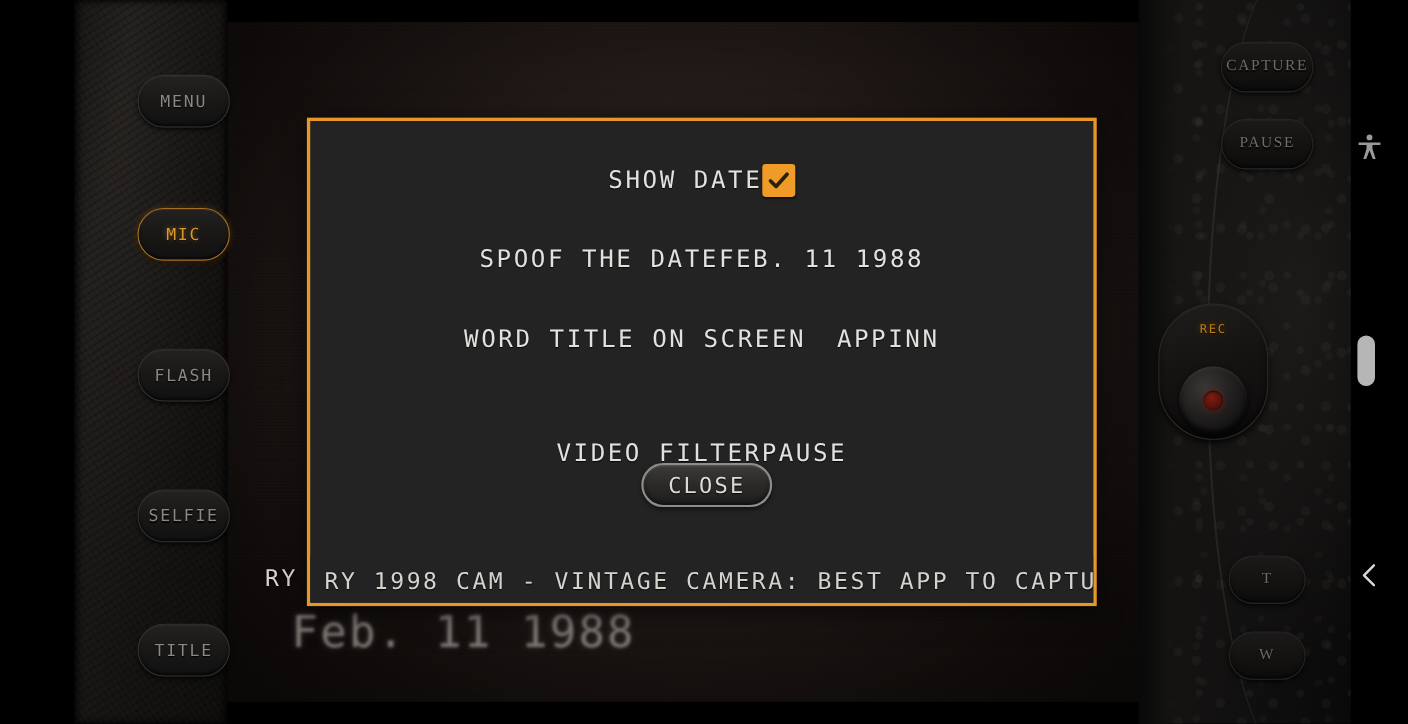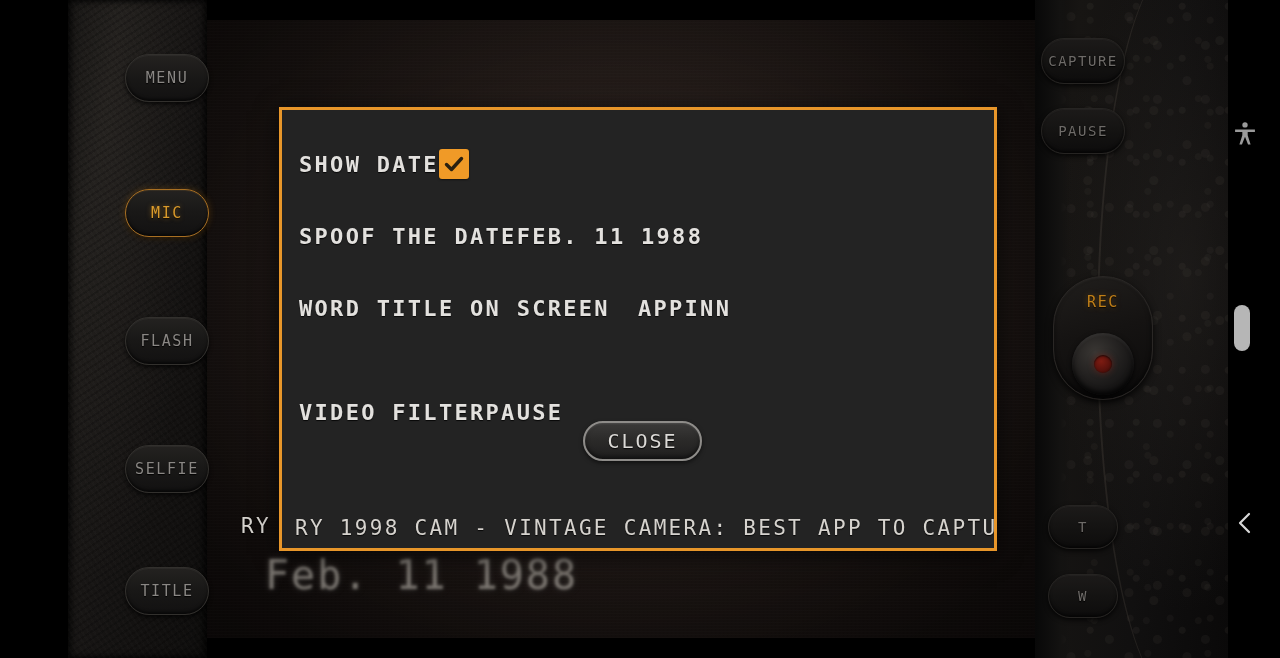--- a/index.html
+++ b/index.html
@@ -85,49 +85,49 @@
   }
   
   .grip-curve{
     position:absolute; left:62px; top:-40px; width:150px; height:740px;
     border-left:2px solid rgba(120,112,102,.18);
     border-radius:55% 0 0 55%/ 50% 0 0 50%;
     pointer-events:none; z-index:1;
   }
 
   .rbtn {
-    position:absolute; left:1083px; transform:translateX(-50%);
+    position:absolute; left:1152px; transform:translateX(-50%);
     width:84px; height:46px; border-radius:23px;
     display:flex; align-items:center; justify-content:center;
     font-size:14px; letter-spacing:1.5px; color:#6e6b68;
     background:linear-gradient(180deg,#1c1a19 0%,#141312 50%,#0d0c0c 100%);
     border:1.5px solid #262422;
     box-shadow:
       inset 0 1px 1px rgba(255,255,255,.035),
       inset 0 -2px 3px rgba(0,0,0,.6),
       0 2px 5px rgba(0,0,0,.8);
-    text-shadow:0 1px 1px #000; z-index:3;
+    text-shadow:0 1px 1px #000; z-index:3;font-family:Liberation Serif, serif;
   }
   .rbtn.small { width:70px; height:44px; border-radius:22px; font-size:14px; }
 
   
   #rec-housing{
     position:absolute; left:1103px; top:276px; transform:translateX(-50%);
     width:100px; height:124px; border-radius:50px;
     background:linear-gradient(165deg,#201e1c 0%,#151312 45%,#0c0b0b 100%);
     box-shadow:
       inset 0 1px 2px rgba(255,255,255,.05),
       inset 0 -3px 5px rgba(0,0,0,.65),
       0 3px 7px rgba(0,0,0,.8);
     border:1px solid #2a2725;
     z-index:2;
   }
   #rec-label{
     position:absolute; top:16px; left:0; width:100%;
-    text-align:center; font-size:15px; letter-spacing:1.6px;
+    text-align:center; font-size:11px; letter-spacing:1.6px;
     color:#c07f18;
     text-shadow:0 0 6px rgba(200,130,25,.45),0 1px 1px #000;
   }
   #rec-shutter{
     position:absolute; left:50%; top:56px; transform:translateX(-50%);
     width:62px; height:62px; border-radius:50%;
     background:radial-gradient(circle at 38% 32%, #3a3734 0%, #232120 42%, #141313 72%, #0b0a0a 100%);
     box-shadow:
       inset 0 2px 3px rgba(255,255,255,.07),
       inset 0 -3px 5px rgba(0,0,0,.8),
@@ -179,21 +179,21 @@
   #dialog{
     position:absolute; left:279px; top:107px; width:718px; height:444px;
     background:#232323;
     border:3px solid #e8962a;
     z-index:8;
     box-shadow:0 4px 22px rgba(0,0,0,.6);
     overflow:hidden;
   }
   .row{
     position:absolute; left:17px; right:17px; height:34px;
-    display:flex; align-items:center; justify-content:flex-start;font-weight:bold;
+    display:flex; align-items:center; justify-content:center;
   }
   .row-label, .row-value{
     font-size:22px; letter-spacing:2.3px; color:#e3e1de;
     text-shadow:0 1px 1px rgba(0,0,0,.8);
     white-space:nowrap;
   }
   #row-show-date   { top:37px; }
   #row-spoof-date  { top:109px; }
   #row-word-title  { top:181px;gap:28px; }
   #row-video-filter{ top:253px;margin-top:32px; }
@@ -254,21 +254,21 @@
   .bar{ position:absolute; left:207px; width:828px; background:#000; z-index:9; }
   #bar-top{ top:0; height:20px; }
   #bar-bottom{ top:638px; height:20px; }
 </style>
 </head>
 <body>
 
 <div id="screen">
 
   <div id="left-panel">
-    <div class="sidebtn" style="top:54px;">MENU</div>
+    <div class="sidebtn" style="top:68px;">MENU</div>
     <div class="sidebtn active" style="top:189px;">MIC</div>
     <div class="sidebtn" style="top:317px;">FLASH</div>
     <div class="sidebtn" style="top:445px;">SELFIE</div>
     <div class="sidebtn" style="top:567px;">TITLE</div>
   </div>
 
   <div id="viewfinder">
     <div id="vf-vignette"></div>
     <div id="vf-grain"></div>
     <div id="vf-marquee">RY 1998 CAM - VINTAGE CAMERA: BEST APP TO CAPTURE</div>

